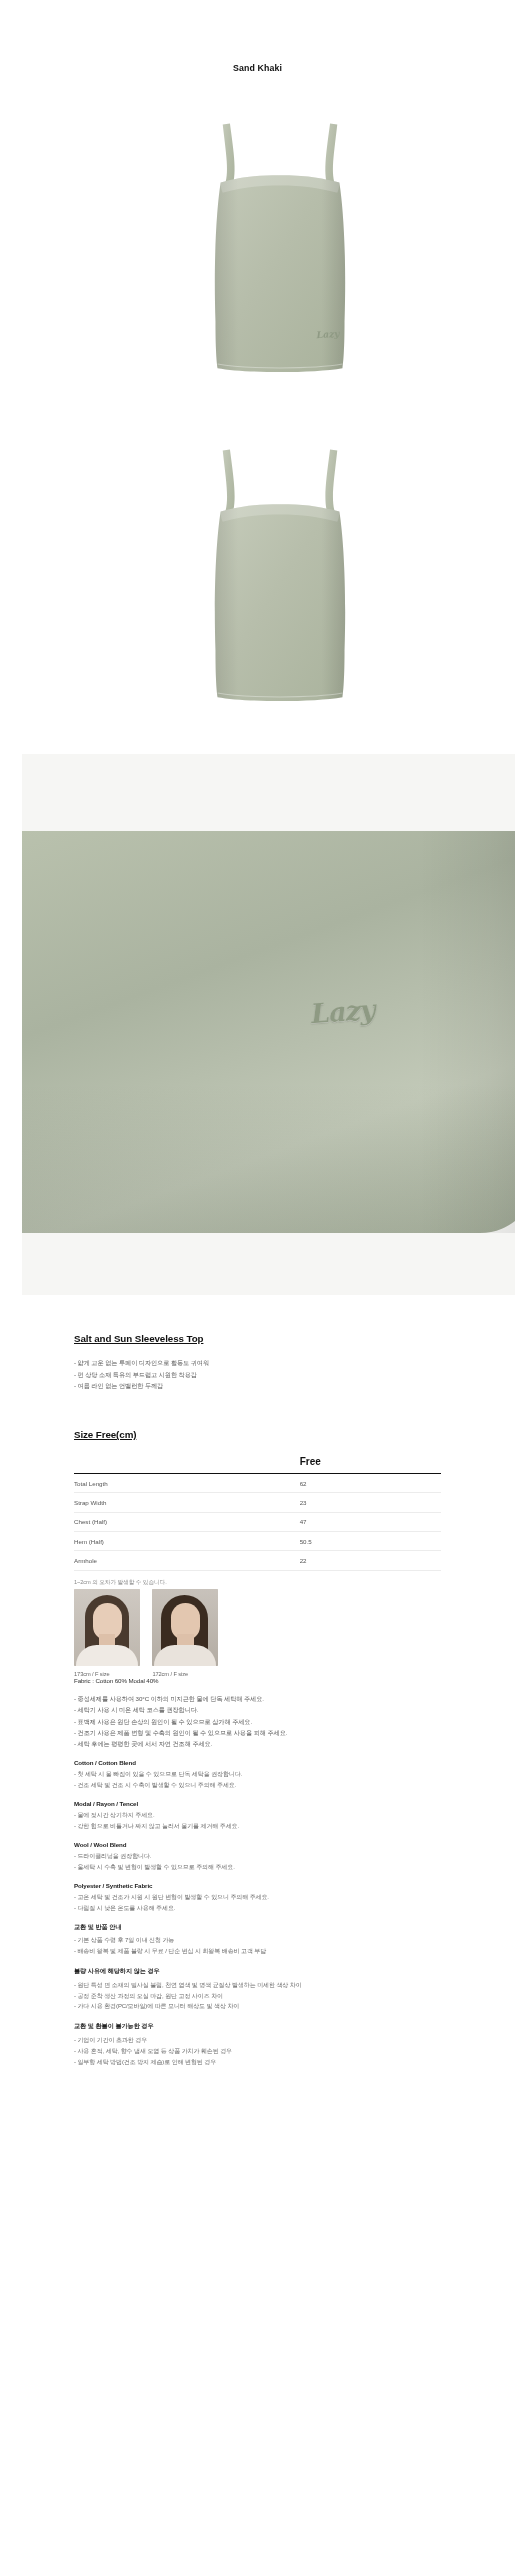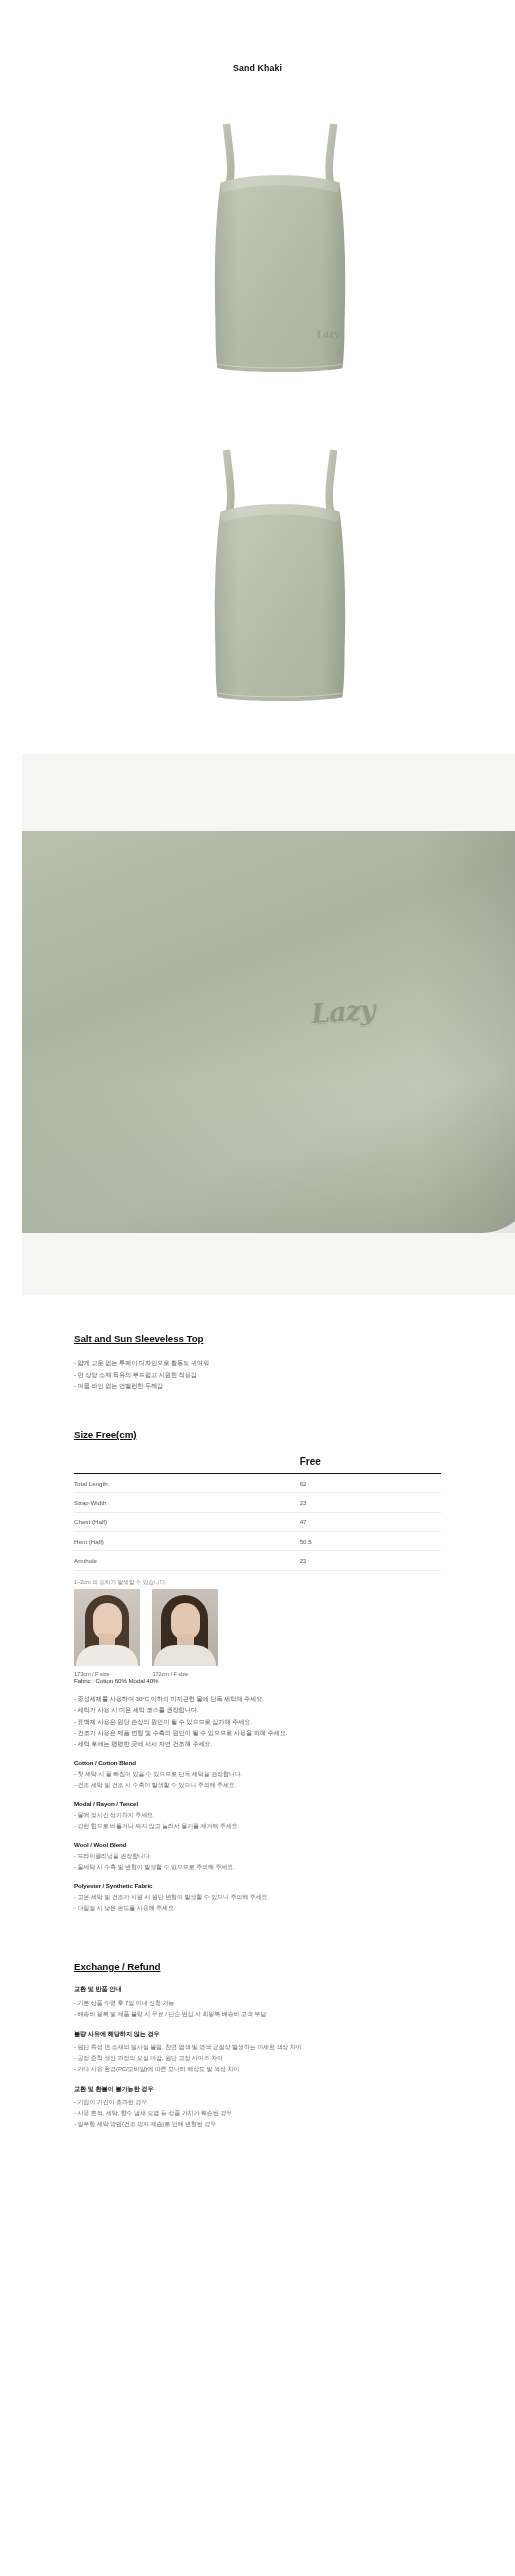--- a/index.html
+++ b/index.html
@@ -398,21 +398,20 @@
       <h4>Wool / Wool Blend</h4>
       <p style="white-space:pre-line;">- 드라이클리닝을 권장합니다.
 - 울세탁 시 수축 및 변형이 발생할 수 있으므로 주의해 주세요.</p>
     </div>
     <div class="care-group">
       <h4>Polyester / Synthetic Fabric</h4>
       <p style="white-space:pre-line;">- 고온 세탁 및 건조가 시원 시 원단 변형이 발생할 수 있으니 주의해 주세요.
 - 다림질 시 낮은 온도를 사용해 주세요.</p>
     </div>
 
-    <h2 class="section-title">Exchange / Refund</h2>
     <div class="er-group">
       <h4>교환 및 반품 안내</h4>
       <p style="white-space:pre-line;">- 기본 상품 수령 후 7일 이내 신청 가능
 - 배송비 왕복 및 제품 불량 시 무료 / 단순 변심 시 회왕복 배송비 고객 부담</p>
     </div>
     <div class="er-group">
       <h4>불량 사유에 해당하지 않는 경우</h4>
       <p style="white-space:pre-line;">- 원단 특성 면 소재의 밀사실 불림, 천연 염색 및 명색 균질상 발생하는 미세한 색상 차이
 - 공정 준착 생산 과정의 오실 마감, 원단 고정 사이즈 차이
 - 가다 시용 환경(PC/모바일)에 따른 모니터 해상도 및 색상 차이</p>

